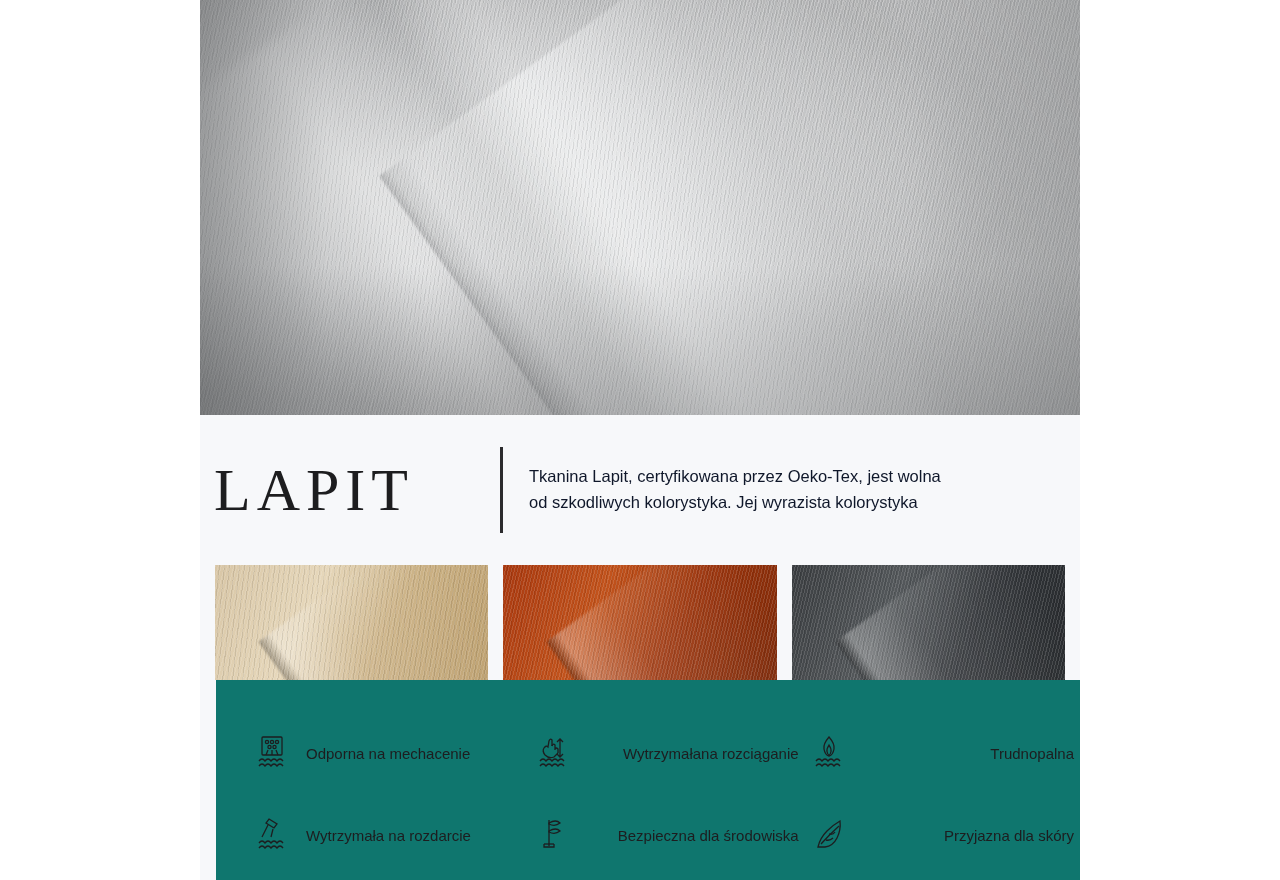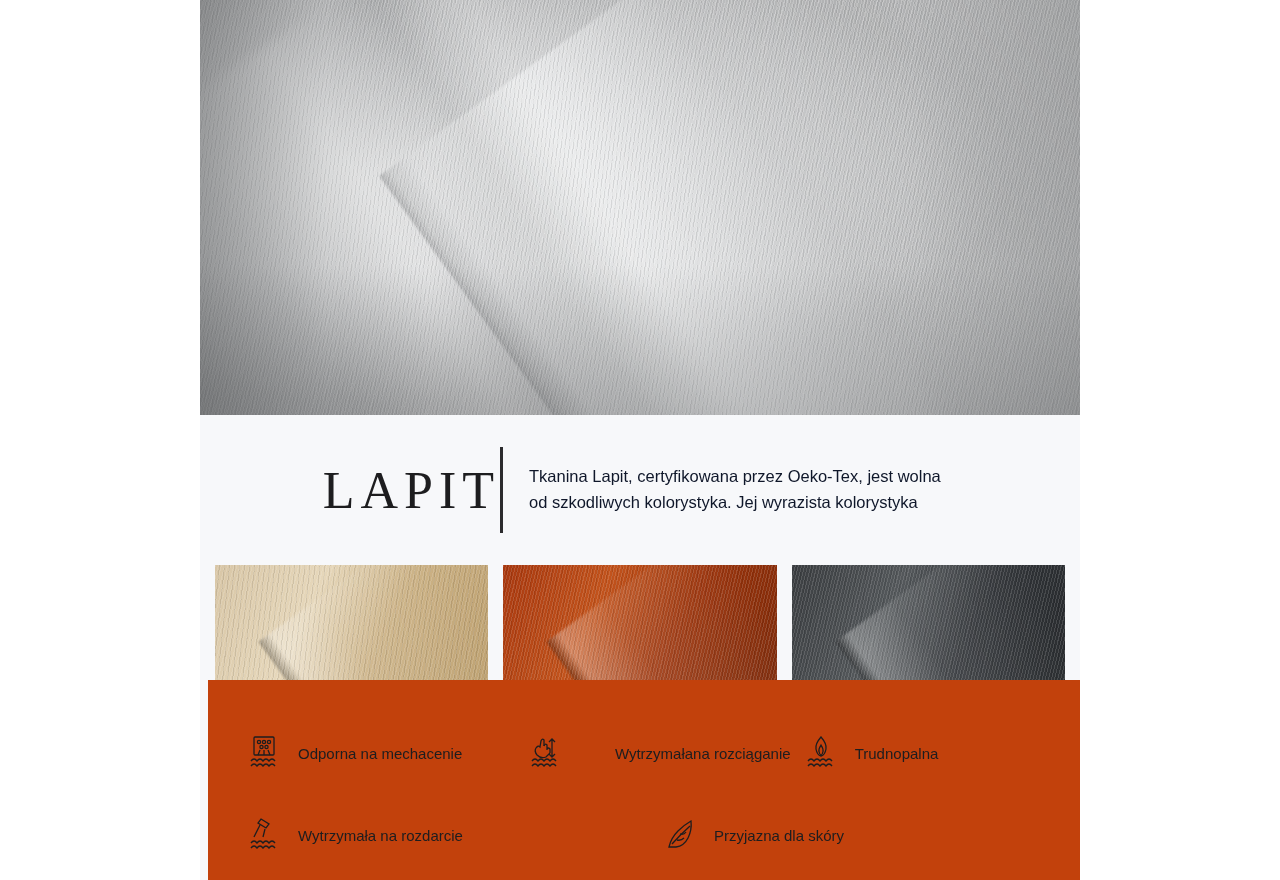--- a/index.html
+++ b/index.html
@@ -84,23 +84,23 @@
   .band {
     position: absolute;
     left: 0; top: 415px;
     width: 880px; height: 150px;
     display: flex;
     align-items: center;
     background: #f7f8fa;
   }
   .brand {
     width: 300px;
-    text-align: right;
+    text-align: left;
     font-family: "Liberation Serif", serif;
-    font-size: 52px;
+    font-size: 60px;
     letter-spacing: 6px;
     color: #1d1d1f;
     padding-left: 14px;
   }
   .divider {
     width: 3px;
     height: 86px;
     background: #2b2b2d;
     margin-right: 26px;
   }
@@ -143,23 +143,23 @@
       repeating-linear-gradient(104deg, rgba(255,255,255,0.30) 0px, rgba(255,255,255,0.30) 1px, rgba(0,0,0,0) 1px, rgba(0,0,0,0) 3px),
       repeating-linear-gradient(96deg, rgba(0,0,0,0.20) 0px, rgba(0,0,0,0.20) 1px, rgba(0,0,0,0) 1px, rgba(0,0,0,0) 5px);
   }
   .sw-beige .sbase { background: linear-gradient(115deg, #d8c6a6 0%, #e6d7ba 35%, #cbb184 62%, #bda06f 100%); }
   .sw-rust  .sbase { background: linear-gradient(115deg, #a8380f 0%, #c2531c 34%, #9c350d 63%, #7e2a09 100%); }
   .sw-gray  .sbase { background: linear-gradient(115deg, #3a3d40 0%, #54585b 36%, #33363a 64%, #26292c 100%); }
 
   
   .features {
     position: absolute;
-    left: 8px; top: 680px;
+    left: 16px; top: 680px;
     width: 880px; height: 200px;
-    background: #c2410c;
+    background: #0f766e;
     padding: 32px 22px 0 22px;
   }
   .frow { display: flex; height: 82px; }
   .fcell {
     flex: 1;
     display: flex;
     align-items: center;
     gap: 14px;
   }
   .fcell .ficon {
@@ -167,21 +167,21 @@
     flex: 0 0 40px;
     display: flex; align-items: center; justify-content: center;
     color: #1d1d1f;
   }
   .fcell .flabel {
     font-size: 15px;
     color: #1d1d1f;
   }
   .pad-1 { padding-left: 14px; }
   .pad-2 { padding-left: 16px; justify-content: space-between; }
-  .pad-3 { padding-left: 10px; }
+  .pad-3 { padding-left: 10px; justify-content: space-between; }
 </style>
 </head>
 <body>
 
 <div class="page">
   <div class="sheet">
 
     <div class="hero">
       <div class="base"></div>
       <div class="fold"></div>
@@ -276,20 +276,32 @@
               <path d="M14 4 l8 5 l-3 4 l-8 -5 z"></path>
               <path d="M13 10 l-6 12"></path>
               <path d="M18 14 l-2 8"></path>
               <path d="M4 28 q3 -4 6 0 q3 -4 6 0 q3 -4 6 0 q3 -4 6 0"></path>
               <path d="M4 33 q3 -4 6 0 q3 -4 6 0 q3 -4 6 0 q3 -4 6 0"></path>
             </svg>
           </span>
           <span class="flabel">Wytrzymała na rozdarcie</span>
         </div>
 
+        <div class="fcell pad-2">
+          <span class="ficon">
+            <svg width="34" height="40" viewBox="0 0 34 40" fill="none" stroke="#1d1d1f" stroke-width="1.3">
+              <path d="M13 5 l0 26"></path>
+              <path d="M13 8 q7 -4 11 0 q-5 4 -11 1 z"></path>
+              <path d="M13 16 q7 -4 11 0 q-5 4 -11 1 z"></path>
+              <path d="M8 29 l10 0"></path>
+              <path d="M8 29 l0 3 l10 0 l0 -3"></path>
+            </svg>
+          </span>
+          <span class="flabel">Bezpieczna dla środowiska</span>
+        </div>
 
         <div class="fcell pad-3">
           <span class="ficon">
             <svg width="34" height="40" viewBox="0 0 34 40" fill="none" stroke="#1d1d1f" stroke-width="1.3">
               <path d="M6 32 q2 -9 9 -16 q6 -6 13 -10 q1 9 -3 17 q-4 8 -12 9 z"></path>
               <path d="M9 29 q8 -9 18 -18"></path>
               <path d="M14 25 q4 1 7 -2 M17 19 q4 1 6 -2"></path>
             </svg>
           </span>
           <span class="flabel">Przyjazna dla skóry</span>

